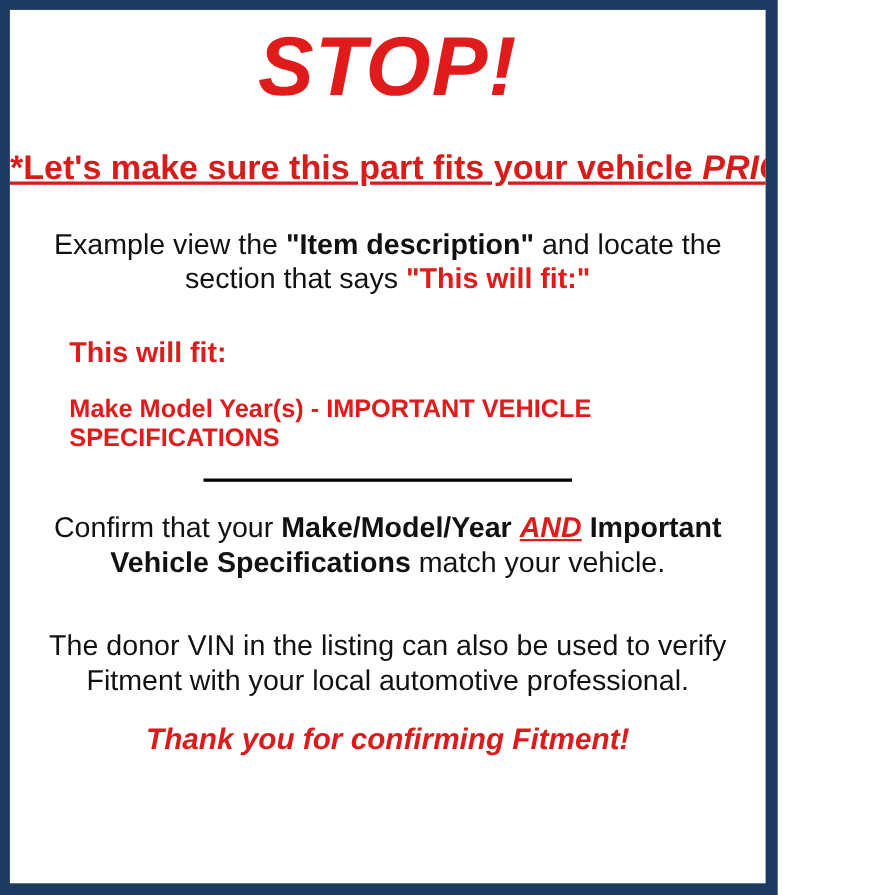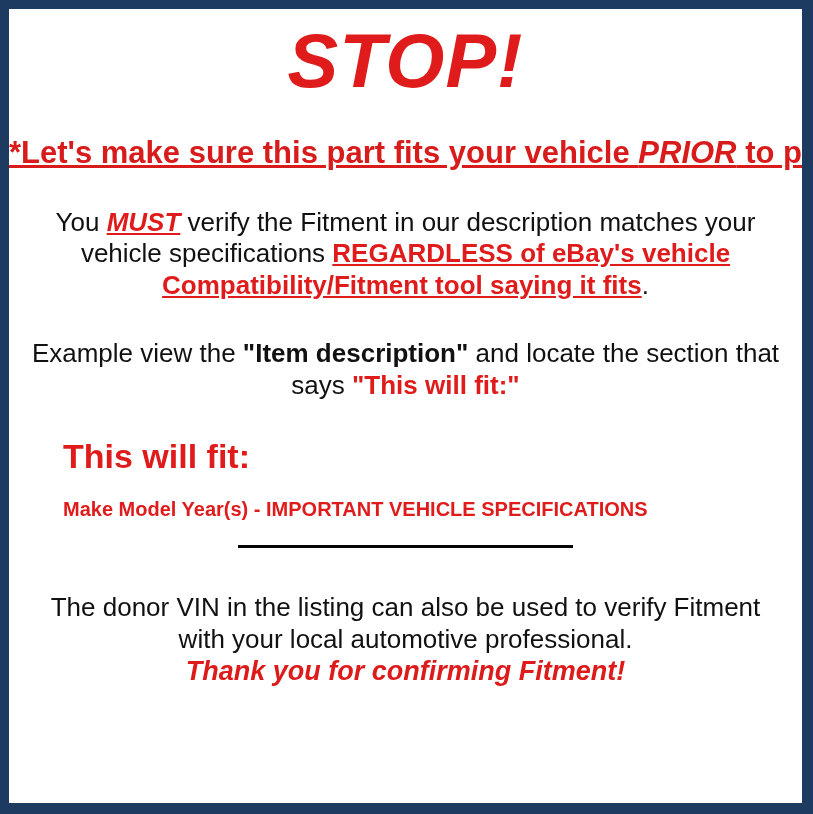--- a/index.html
+++ b/index.html
@@ -1,21 +1,21 @@
 <!DOCTYPE html>
 <html><head>
 <meta charset="utf-8">
 <style>
   html, body {
     margin: 0;
     padding: 0;
     background: #ffffff;
   }
   #page {
-    width: 813px;
+    width: 707px;
     height: 814px;
     box-sizing: border-box;
     background: #1d3a60;
     padding: 9px 11px 11px 9px;
     overflow: hidden;
     font-family: "Liberation Sans", sans-serif;
   }
   #sheet {
     width: 100%;
     height: 100%;
@@ -79,29 +79,29 @@
     font-style: italic;
     font-size: 25px;
     text-decoration: underline;
     text-underline-offset: 2px;
     line-height: 1.1;
     font-family: "Liberation Sans", sans-serif;
   }
   .example-fit {
     color: #e01b1b;
     font-weight: bold;
-    font-size: 34px;
+    font-size: 26px;
     line-height: 1.15;
     margin-top: 2px;
     font-family: "Liberation Sans", sans-serif;
   }
   .example-spec {
     color: #e01b1b;
     font-weight: bold;
-    font-size: 20px;
+    font-size: 23px;
     line-height: 1.15;
     margin-top: 22px;
     letter-spacing: 0px;
     font-family: "Liberation Sans", sans-serif;
   }
 
   .divider-wrap {
     margin-top: 24px;
     display: flex;
     justify-content: center;
@@ -115,51 +115,52 @@
   .p-confirm  { margin-top: 26px; }
   .p-vin      { margin-top: 44px; }
 
   .thanks {
     text-align: center;
     color: #dd1b1b;
     font-weight: bold;
     font-style: italic;
     font-size: 27px;
     line-height: 1.15;
+    margin-top: 22px;
     font-family: "Liberation Sans", sans-serif;
   }
 </style>
 </head>
 <body>
 
 <div id="page">
   <div id="sheet">
 
     <div class="title">STOP!</div>
 
     <div class="tagline">
       <span class="u">*Let's make sure this part fits your vehicle </span><span class="u i">PRIOR</span><span class="u"> to purchasing*</span>
     </div>
 
-    <div class="para p-must">
-      <span class="black">You </span><span class="red b i u">MUST</span><span class="black"> verify the Fitment in our description matches your vehicle specifications </span><span class="red b u">REGARDLESS of eBay's vehicle Compatibility/Fitment tool saying it fits</span><span class="black">.</span>
-    </div>
 
     <div class="para p-view">
       <span class="black">Example view the </span><span class="black b">"Item description"</span><span class="black"> and locate the section that says </span><span class="red b">"This will fit:"</span>
     </div>
 
     <div class="example-block">
       <div class="example-fit">This will fit:</div>
       <div class="example-spec">Make Model Year(s) - IMPORTANT VEHICLE SPECIFICATIONS</div>
     </div>
 
     <div class="divider-wrap">
       <div class="divider"></div>
     </div>
 
+    <div class="para p-confirm">
+      <span class="black">Confirm that your </span><span class="black b">Make/Model/Year</span><span class="black"> </span><span class="red b i u">AND</span><span class="black"> </span><span class="black b">Important Vehicle Specifications</span><span class="black"> match your vehicle.</span>
+    </div>
 
     <div class="para p-vin">The donor VIN in the listing can also be used to verify Fitment with your local automotive professional.</div>
 
     <div class="thanks">Thank you for confirming Fitment!</div>
 
   </div>
 </div>
 
 </body></html>

